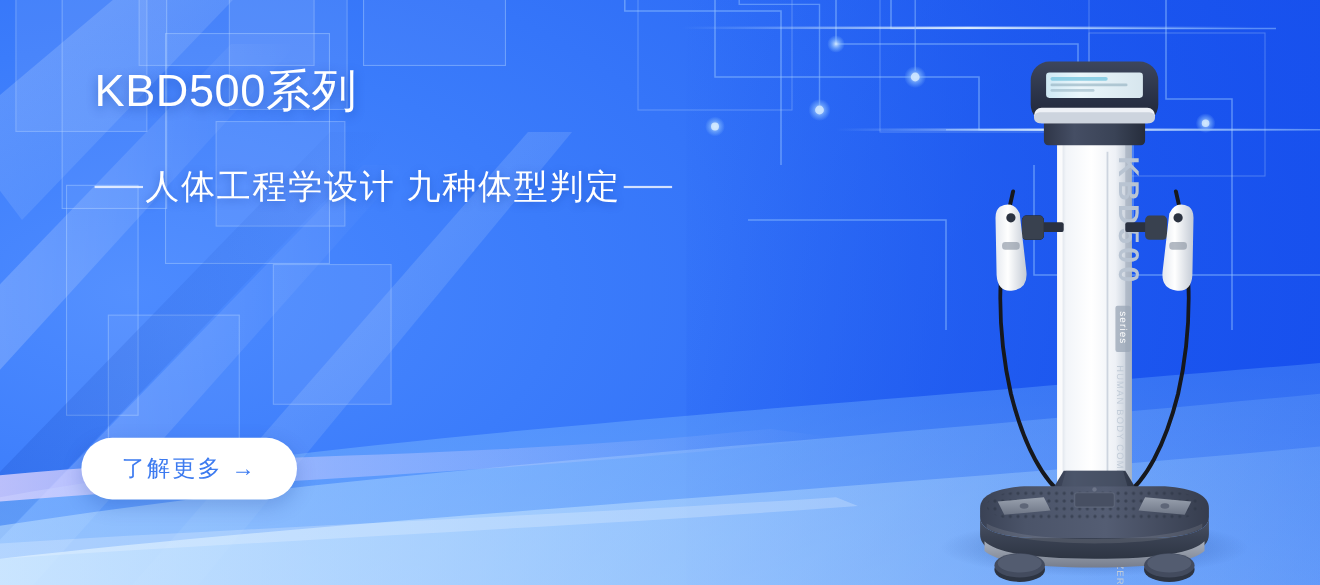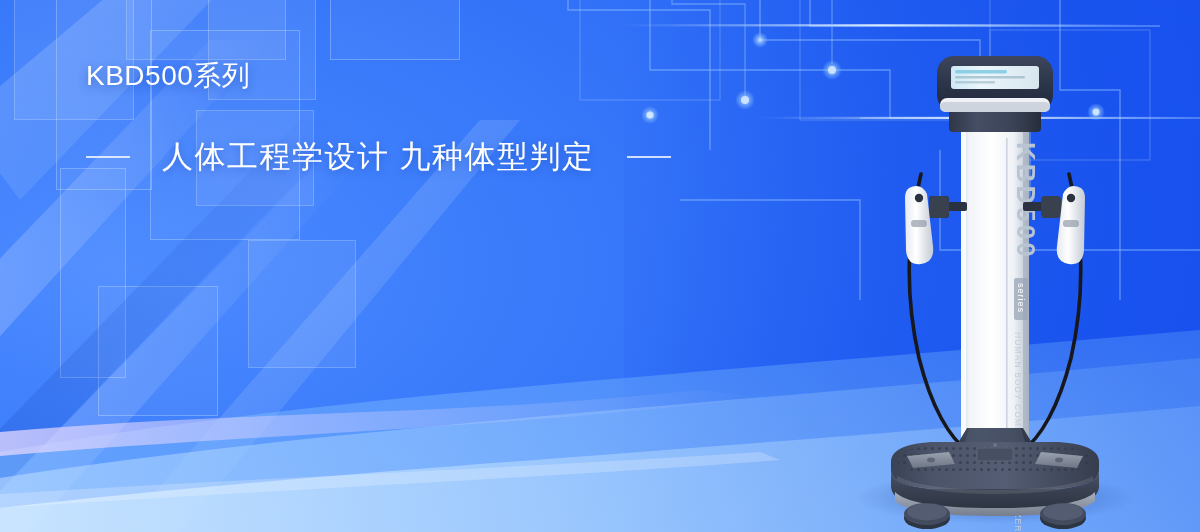--- a/index.html
+++ b/index.html
@@ -29,37 +29,37 @@
   
   .waves{position:absolute;left:0;right:0;bottom:0;height:230px;}
 
   
   .circuit{position:absolute;right:0;top:0;width:640px;height:330px;}
 
   
   .content{position:absolute;left:86px;top:62px;width:640px;}
 
   .eyebrow{
-    color:#ffffff;font-size:28px;line-height:1;letter-spacing:.5px;
+    color:#ffffff;font-size:41px;line-height:1;letter-spacing:.5px;
     font-weight:400;
     text-shadow:0 3px 10px rgba(12,52,150,.45);
     white-space:nowrap;
   }
 
   .headline{
     margin-top:18px;
     color:#ffffff;
     font-size:74px;line-height:1.06;font-weight:700;letter-spacing:2px;
     text-shadow:3px 5px 0 rgba(22,82,205,.55), 0 10px 24px rgba(10,45,140,.42);
     white-space:nowrap;
   }
 
   .tagline{
     margin-top:46px;
-    display:flex;align-items:center;gap:32px;
+    display:flex;align-items:center;gap:2px;
     white-space:nowrap;
   }
   .tagline .dash{display:block;width:44px;height:2px;background:rgba(255,255,255,.78);flex:0 0 auto;}
   .tagline .txt{
     color:#ffffff;font-size:31px;letter-spacing:1.5px;font-weight:400;
     text-shadow:0 2px 8px rgba(12,52,150,.40);
   }
 
   .cta{
     position:absolute;left:74px;top:398px;
@@ -202,20 +202,23 @@
 
   <div class="content">
     <div class="eyebrow">KBD500系列</div>
     <div class="tagline">
       <span class="dash"></span>
       <span class="txt">人体工程学设计  九种体型判定</span>
       <span class="dash"></span>
     </div>
   </div>
 
+  <button class="cta">
+    <span class="cta-label">了解更多 →</span>
+  </button>
 
   <svg class="device" viewBox="0 0 300 486">
     <defs>
       <linearGradient id="colGrad" x1="0" y1="0" x2="1" y2="0">
         <stop offset="0%" stop-color="#c9d2dd"></stop>
         <stop offset="12%" stop-color="#f2f5f9"></stop>
         <stop offset="46%" stop-color="#ffffff"></stop>
         <stop offset="78%" stop-color="#eef1f6"></stop>
         <stop offset="100%" stop-color="#b9c3d0"></stop>
       </linearGradient>

